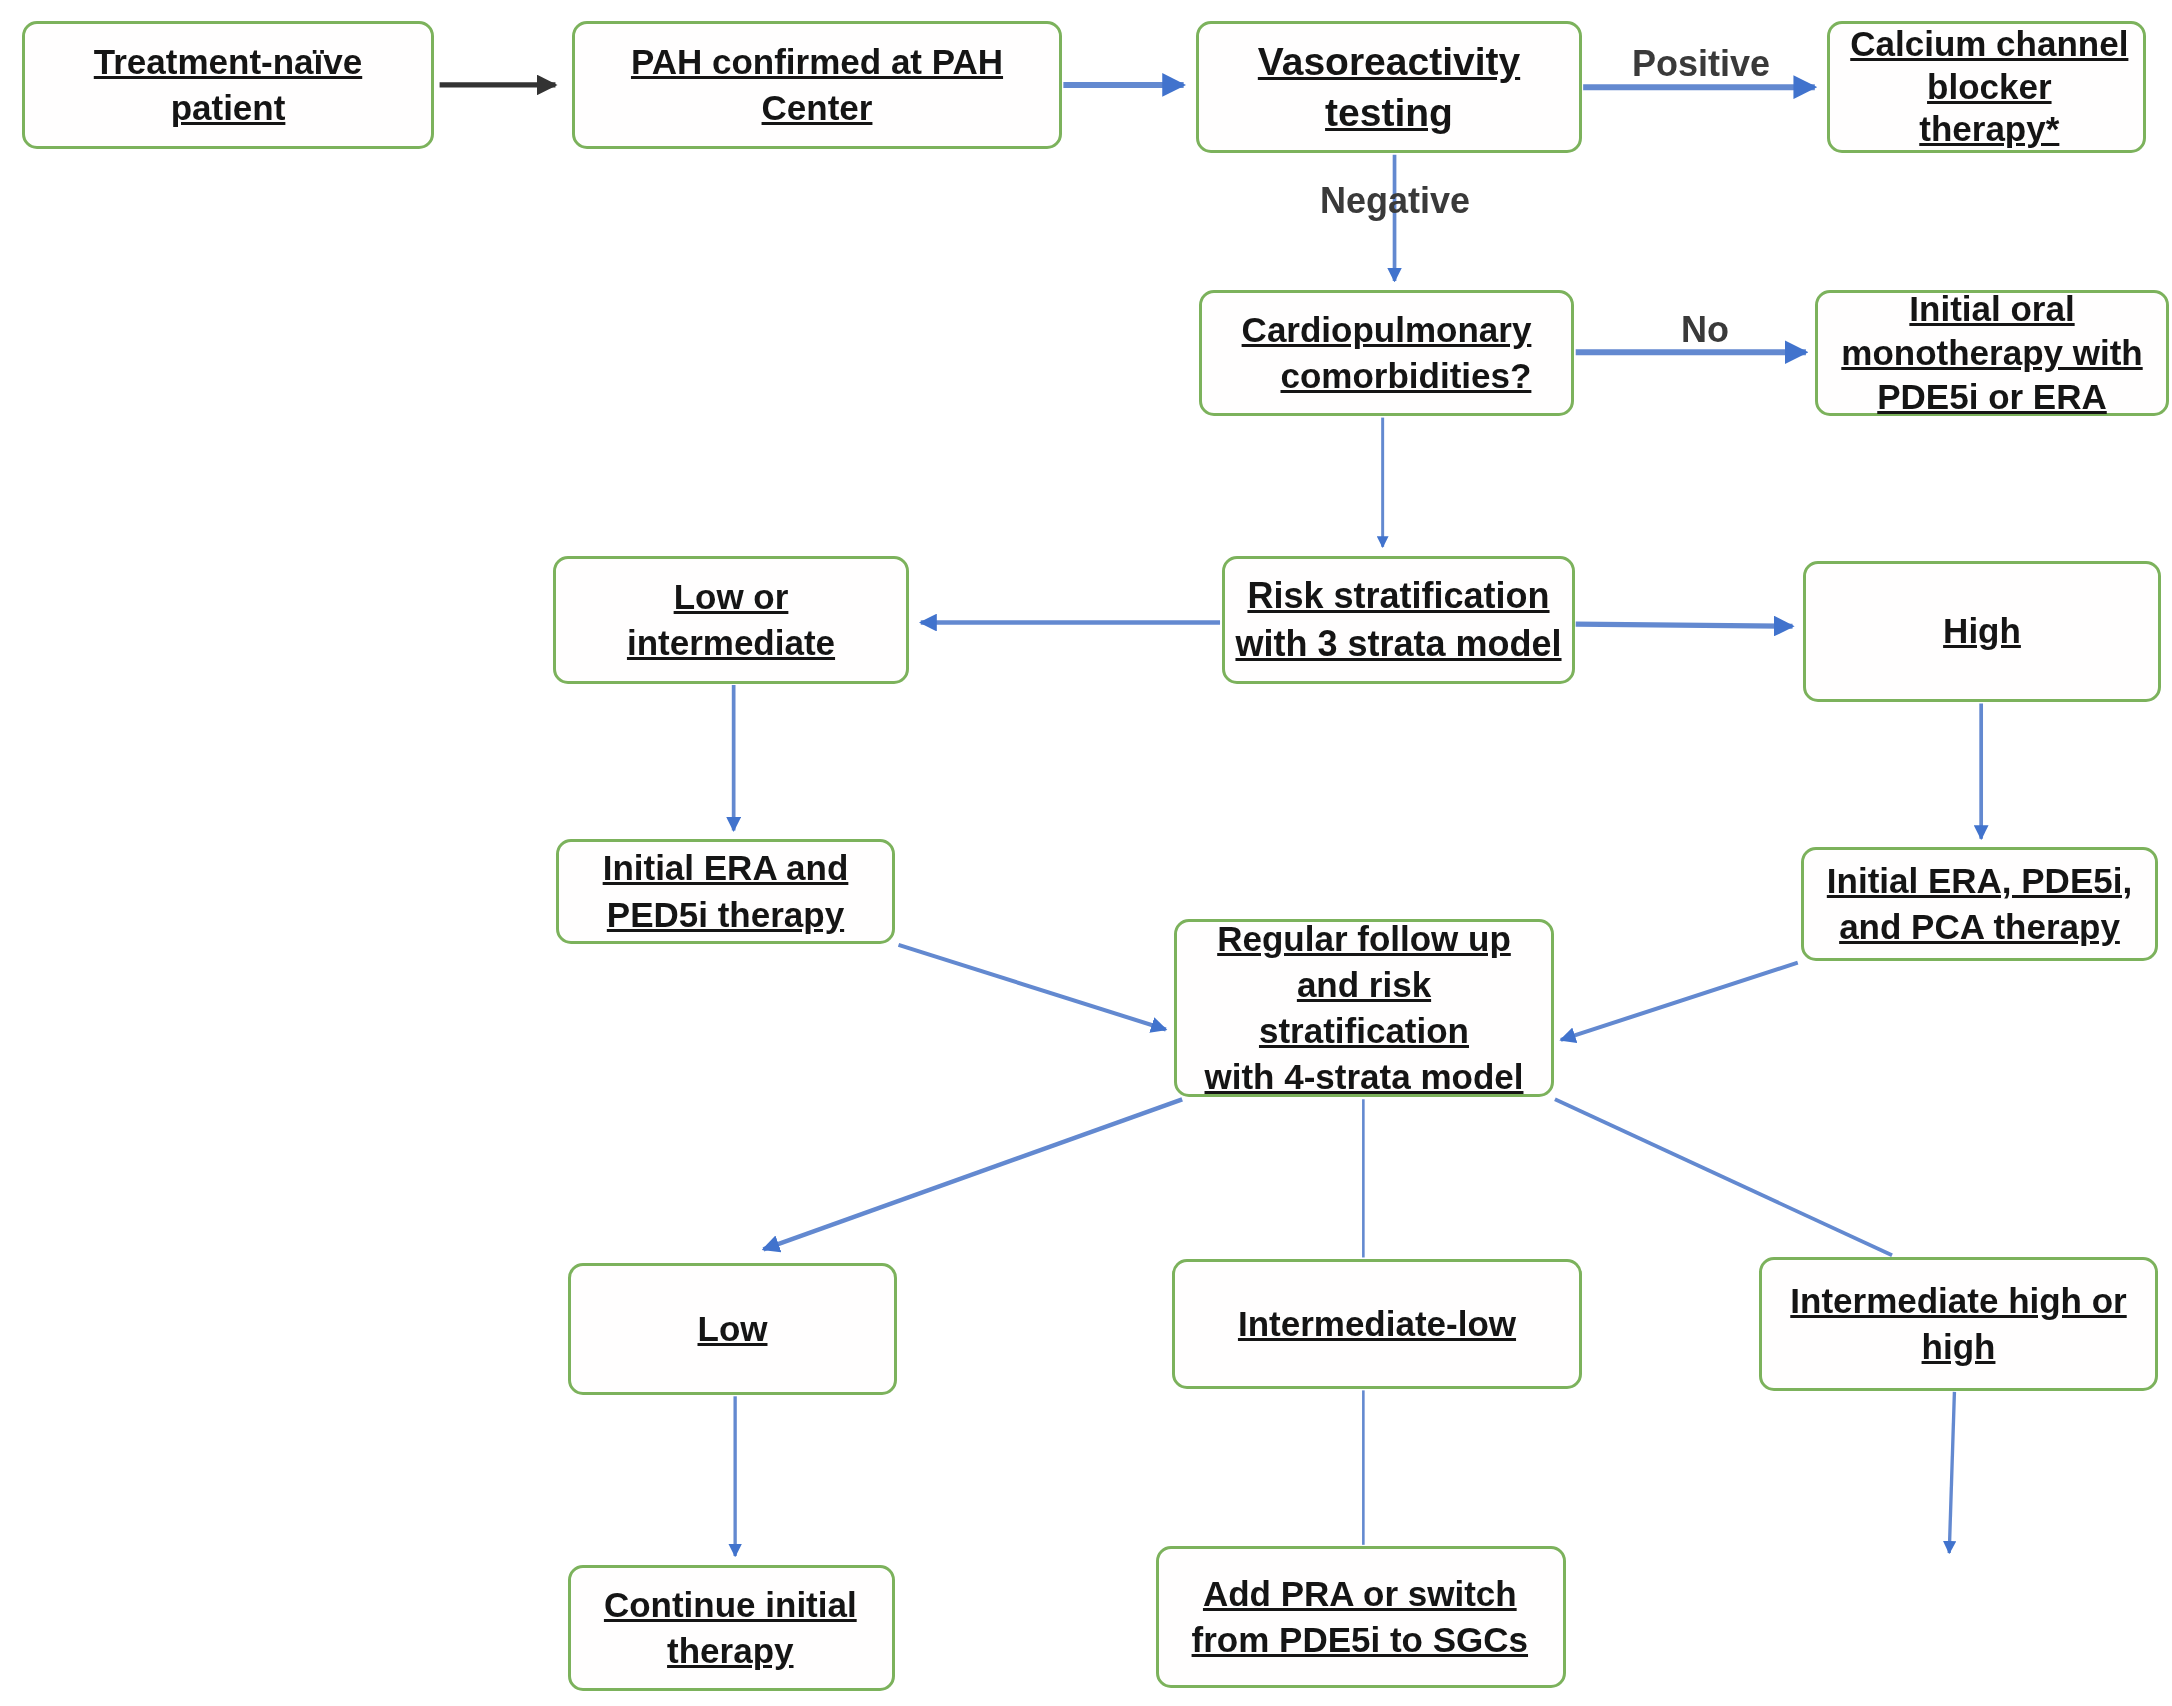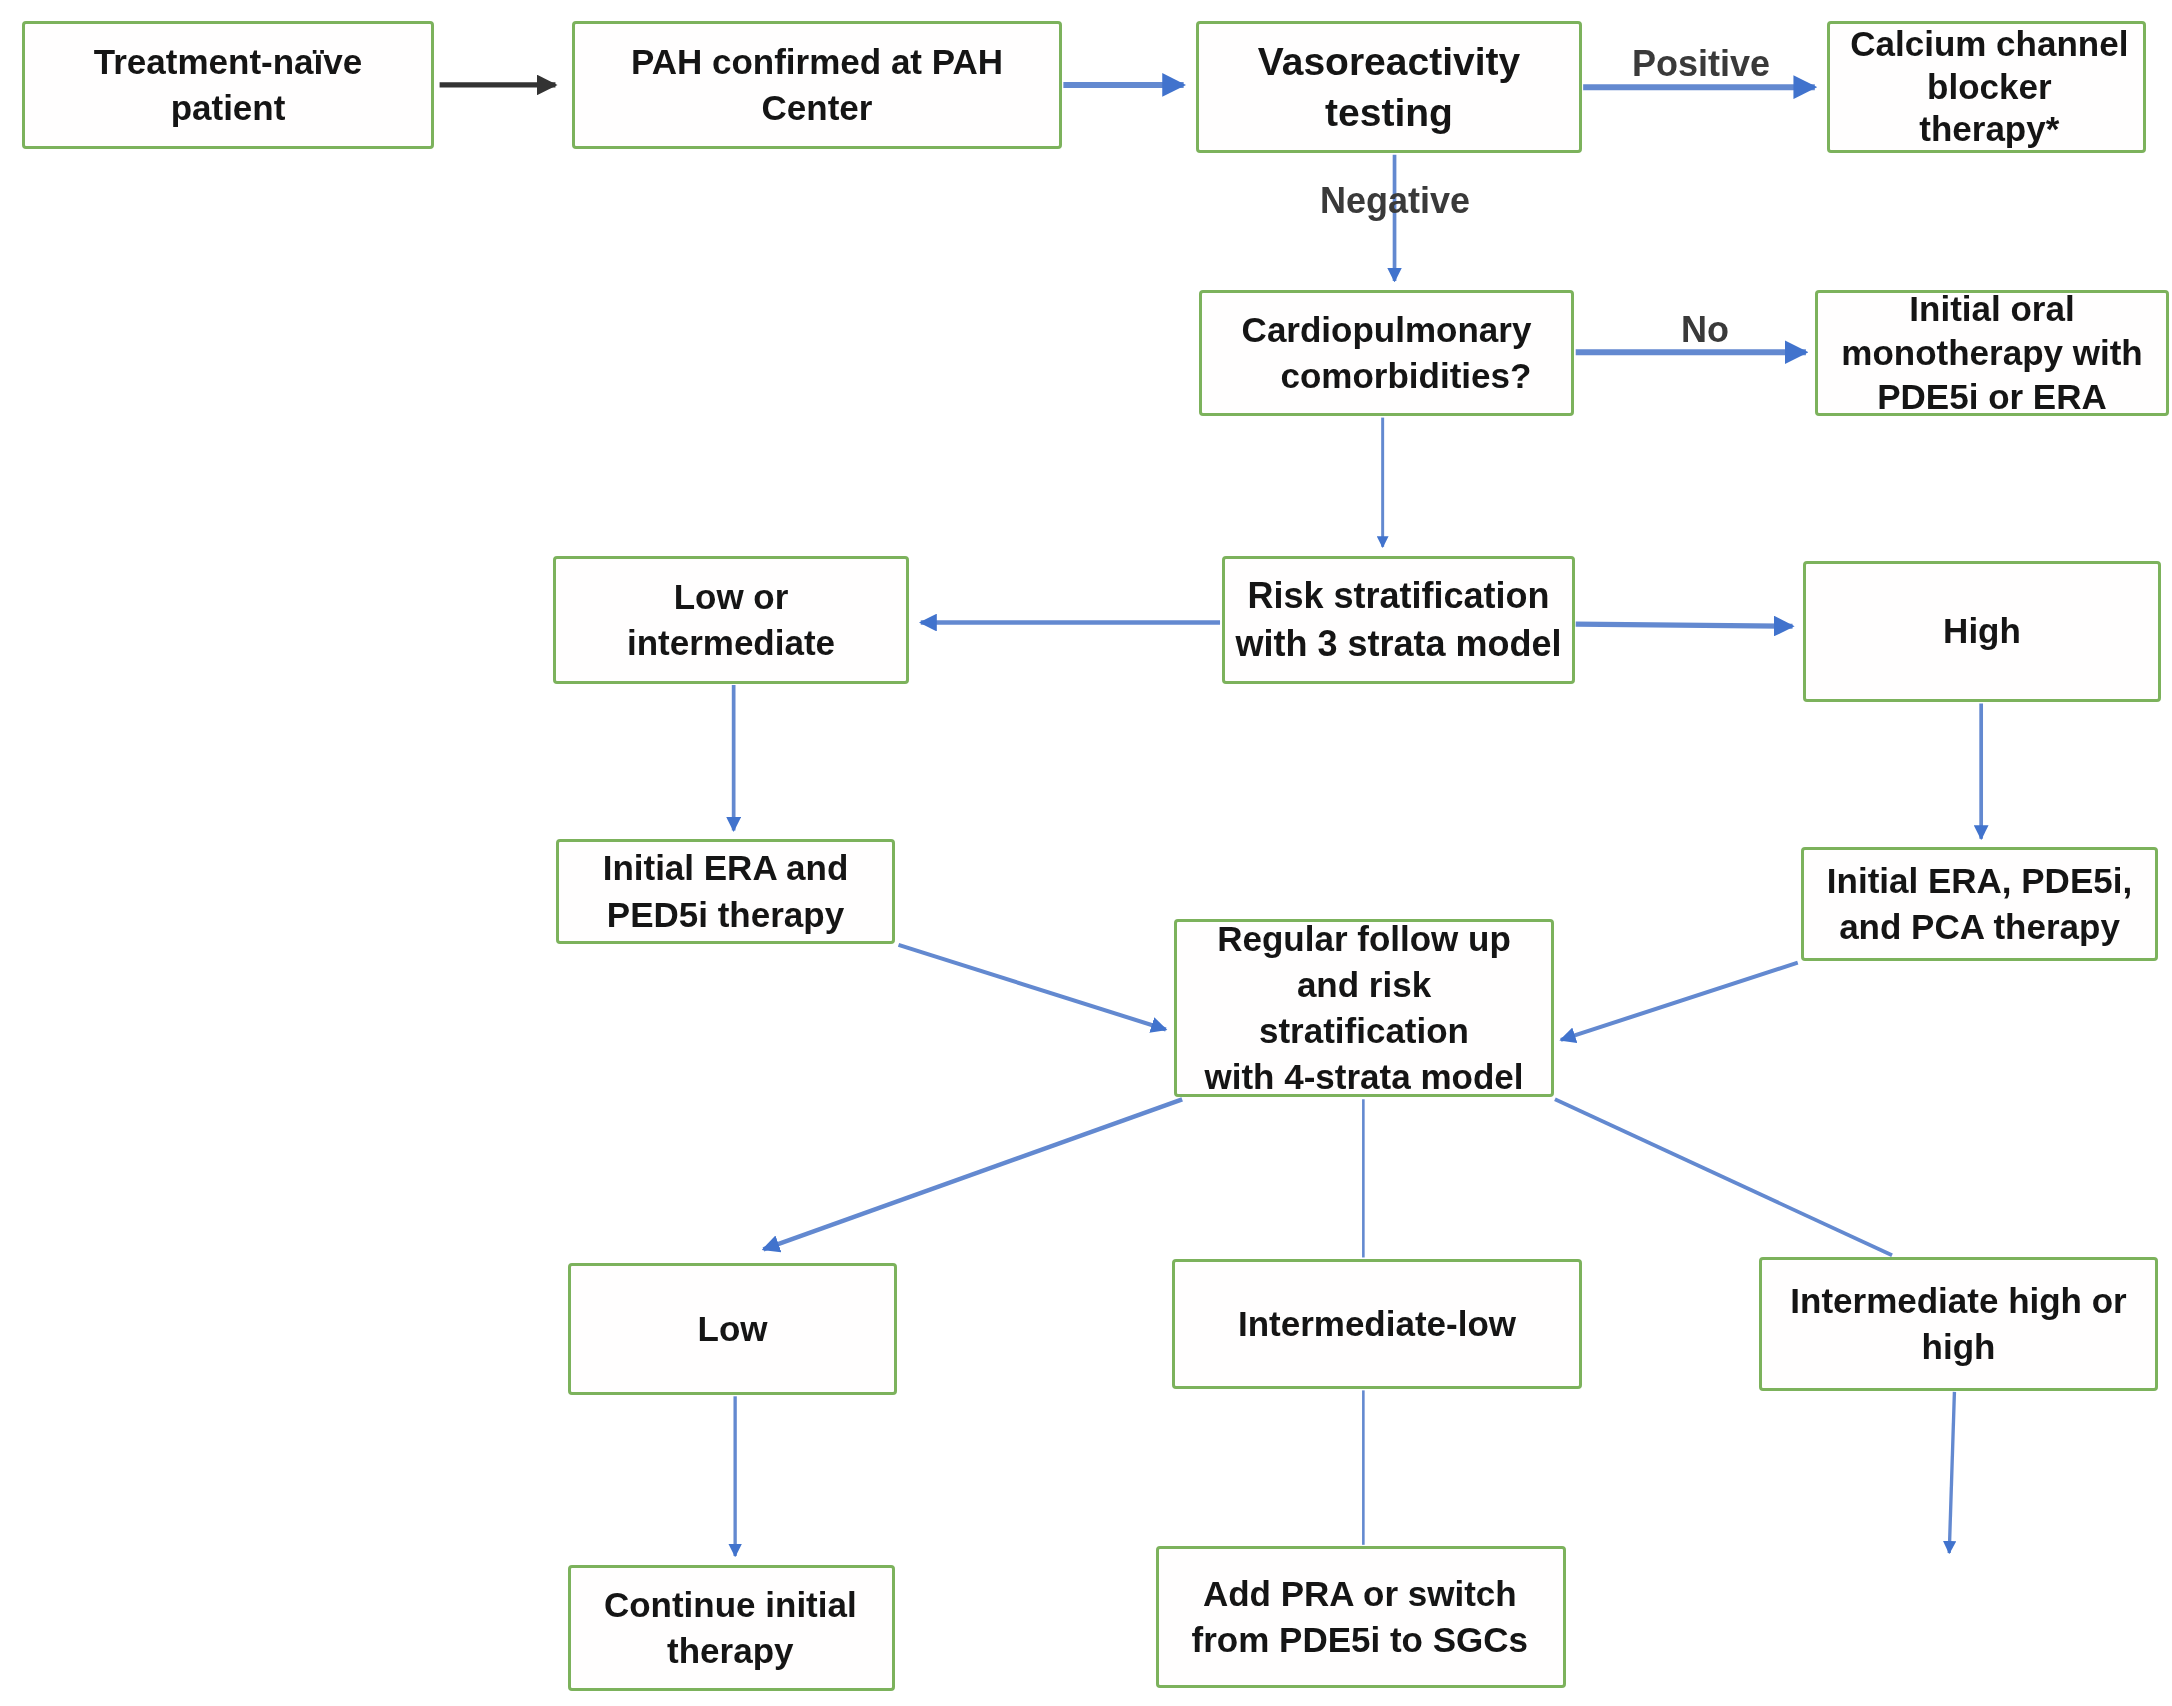--- a/index.html
+++ b/index.html
@@ -18,32 +18,33 @@
     height:1707px;
     background:var(--bg);
     font-family:"Liberation Sans",sans-serif;
     overflow:hidden;
   }
   .edges{position:absolute;left:0;top:0;width:2172px;height:1707px;}
   .node{
     position:absolute;
     box-sizing:border-box;
     border:3.7px solid var(--green);
-    border-radius:4px;
+    border-radius:15px;
     background:#fffefe;
     display:flex;
     align-items:center;
     justify-content:center;
     text-align:center;
     white-space:pre-line;
     font-size:35px;
     font-weight:600;
     line-height:1.32;
     color:var(--text);
     padding:4.5px 10.4px;
+    text-decoration:underline;
   }
   .edge-label{
     position:absolute;
     transform:translate(-50%,-50%);
     font-size:36px;
     font-weight:600;
     color:var(--label);
     white-space:nowrap;
   }
   .edge-line{stroke:var(--arrow);}

